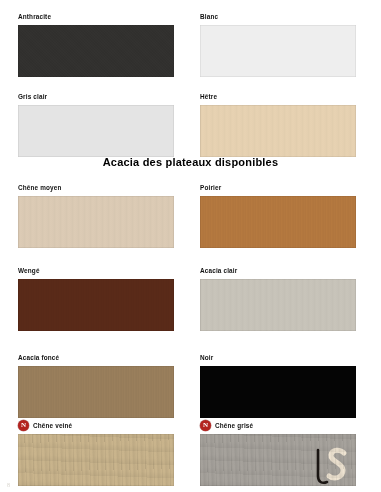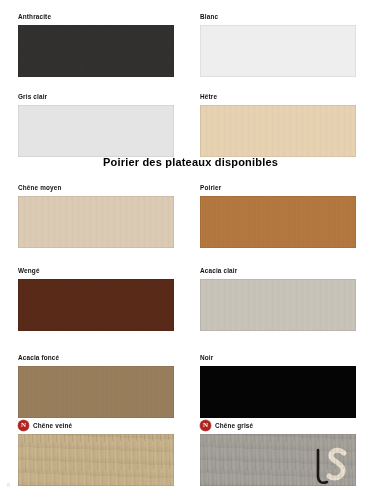--- a/index.html
+++ b/index.html
@@ -244,17 +244,17 @@
         </div>
         <div class="swatch-chip chip-border grain grain-coarse" style="background: rgb(166, 162, 156);">
           <svg class="logo-mark" viewBox="0 0 42 44">
             <path d="M8 6 L8 32 C8 38 12 40 17 38" fill="none" stroke="#1b1613" stroke-width="2.6" stroke-linecap="round"></path>
             <path d="M34 9 C30 5 22 5 21 11 C20 18 33 18 33 26 C33 34 24 36 19 32" fill="none" stroke="#efe4d2" stroke-width="5" stroke-linecap="round"></path>
           </svg>
         </div>
       </div>
     </div>
 
-  <div class="page-title">Poirier des plateaux disponibles</div>
+  <div class="page-title">Acacia des plateaux disponibles</div>
 
   <div class="footer-mark">8</div>
 
 </div>
 
 </body></html>

